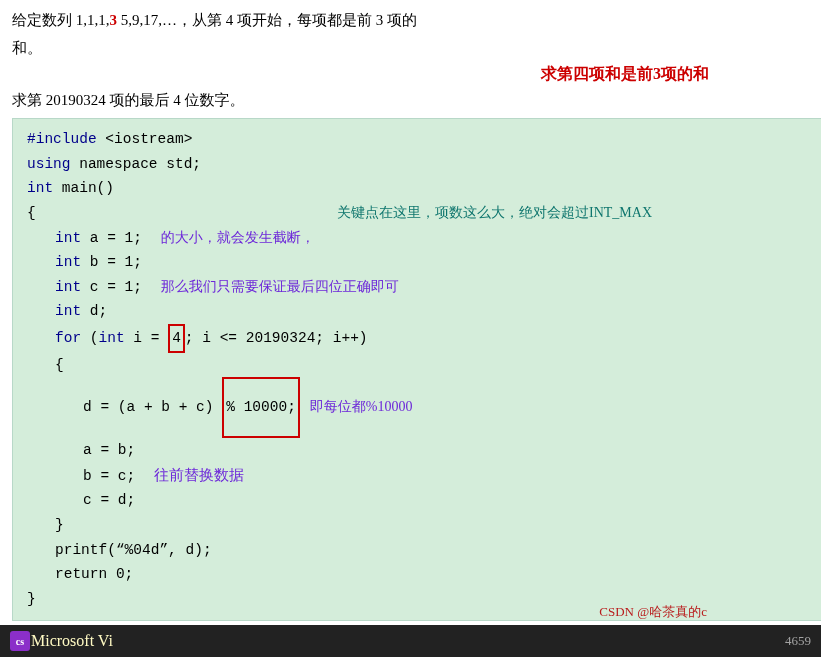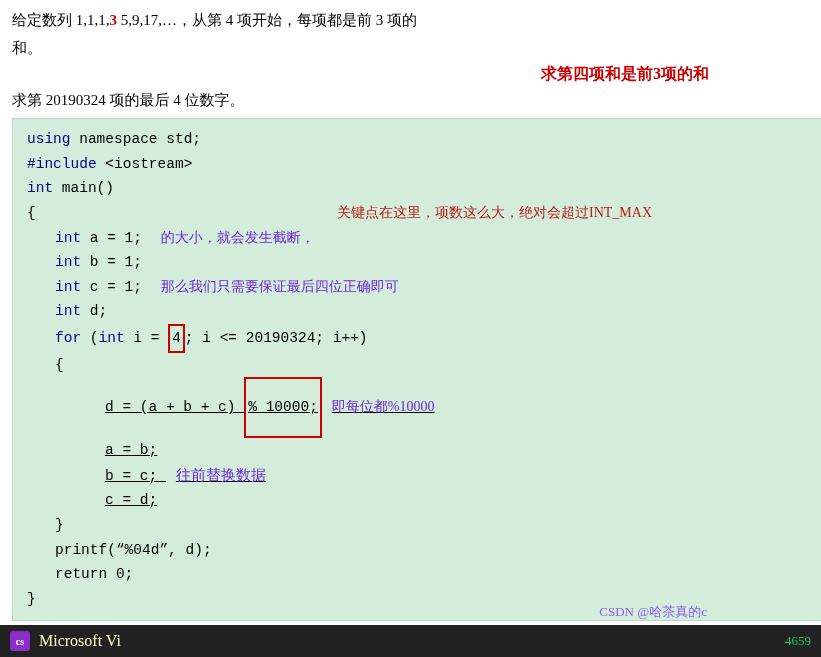--- a/index.html
+++ b/index.html
@@ -62,21 +62,21 @@
       align-items: baseline;
       position: relative;
     }
 
     .kw { color: #00008b; font-weight: normal; }
     .normal { color: #000; }
 
     .annotation-right {
       position: absolute;
       left: 320px;
-      color: #b91c1c;
+      color: #0f766e;
       font-size: 14px;
       font-family: "SimSun", serif;
       white-space: nowrap;
     }
 
     .annotation-inline {
       color: #6d28d9;
       font-size: 14px;
       font-family: "SimSun", serif;
       margin-left: 10px;
@@ -98,21 +98,21 @@
       background: #222;
       display: flex;
       align-items: center;
       justify-content: space-between;
       padding: 0 10px;
     }
 
     .msvc-badge {
       display: flex;
       align-items: center;
-      gap: 9px;
+      gap: 1px;
     }
 
     .msvc-icon {
       width: 20px;
       height: 20px;
       background: #8B2FC9;
       border-radius: 3px;
       display: flex;
       align-items: center;
       justify-content: center;
@@ -120,35 +120,35 @@
       font-size: 10px;
       font-weight: bold;
     }
 
     .msvc-text {
       color: #fef9c3;
       font-size: 16px;
     }
 
     .bottom-number {
-      color: #22c55e;
+      color: #a3a3a3;
       font-size: 13px;
     }
 
     .csdn-label {
-      color: #8b5cf6;
+      color: #b91c1c;
       font-size: 13px;
       position: absolute;
       right: 14px;
       bottom: 36px;
       margin-top: 44px;
     }
 
     .indent1 { margin-left: 28px; }
-    .indent2 { margin-left: 78px; text-decoration: underline; }
+    .indent2 { margin-left: 56px; }
     .mod-box {
       display: inline;
       border: 2px solid #cc0000;
       padding: 16px 2px;
     }
   </style>
 </head>
 <body>
 
 <div class="page-container">
@@ -158,27 +158,27 @@
   </div>
   <div class="problem-text">和。</div>
 
   <div class="annotation-center">求第四项和是前3项的和</div>
 
   <div class="problem-second">求第 20190324 项的最后 4 位数字。</div>
 
   <div class="code-block">
 
     <div class="code-line">
+      <span class="kw">#include</span>
+      <span class="normal">&nbsp;&lt;iostream&gt;</span>
+    </div>
+
+    <div class="code-line">
       <span class="kw">using</span>
       <span class="normal">&nbsp;namespace std;</span>
-    </div>
-
-    <div class="code-line">
-      <span class="kw">#include</span>
-      <span class="normal">&nbsp;&lt;iostream&gt;</span>
     </div>
 
     <div class="code-line">
       <span class="kw">int</span>
       <span class="normal">&nbsp;main()</span>
     </div>
 
     <div class="code-line">
       <span class="normal">{</span>
 

